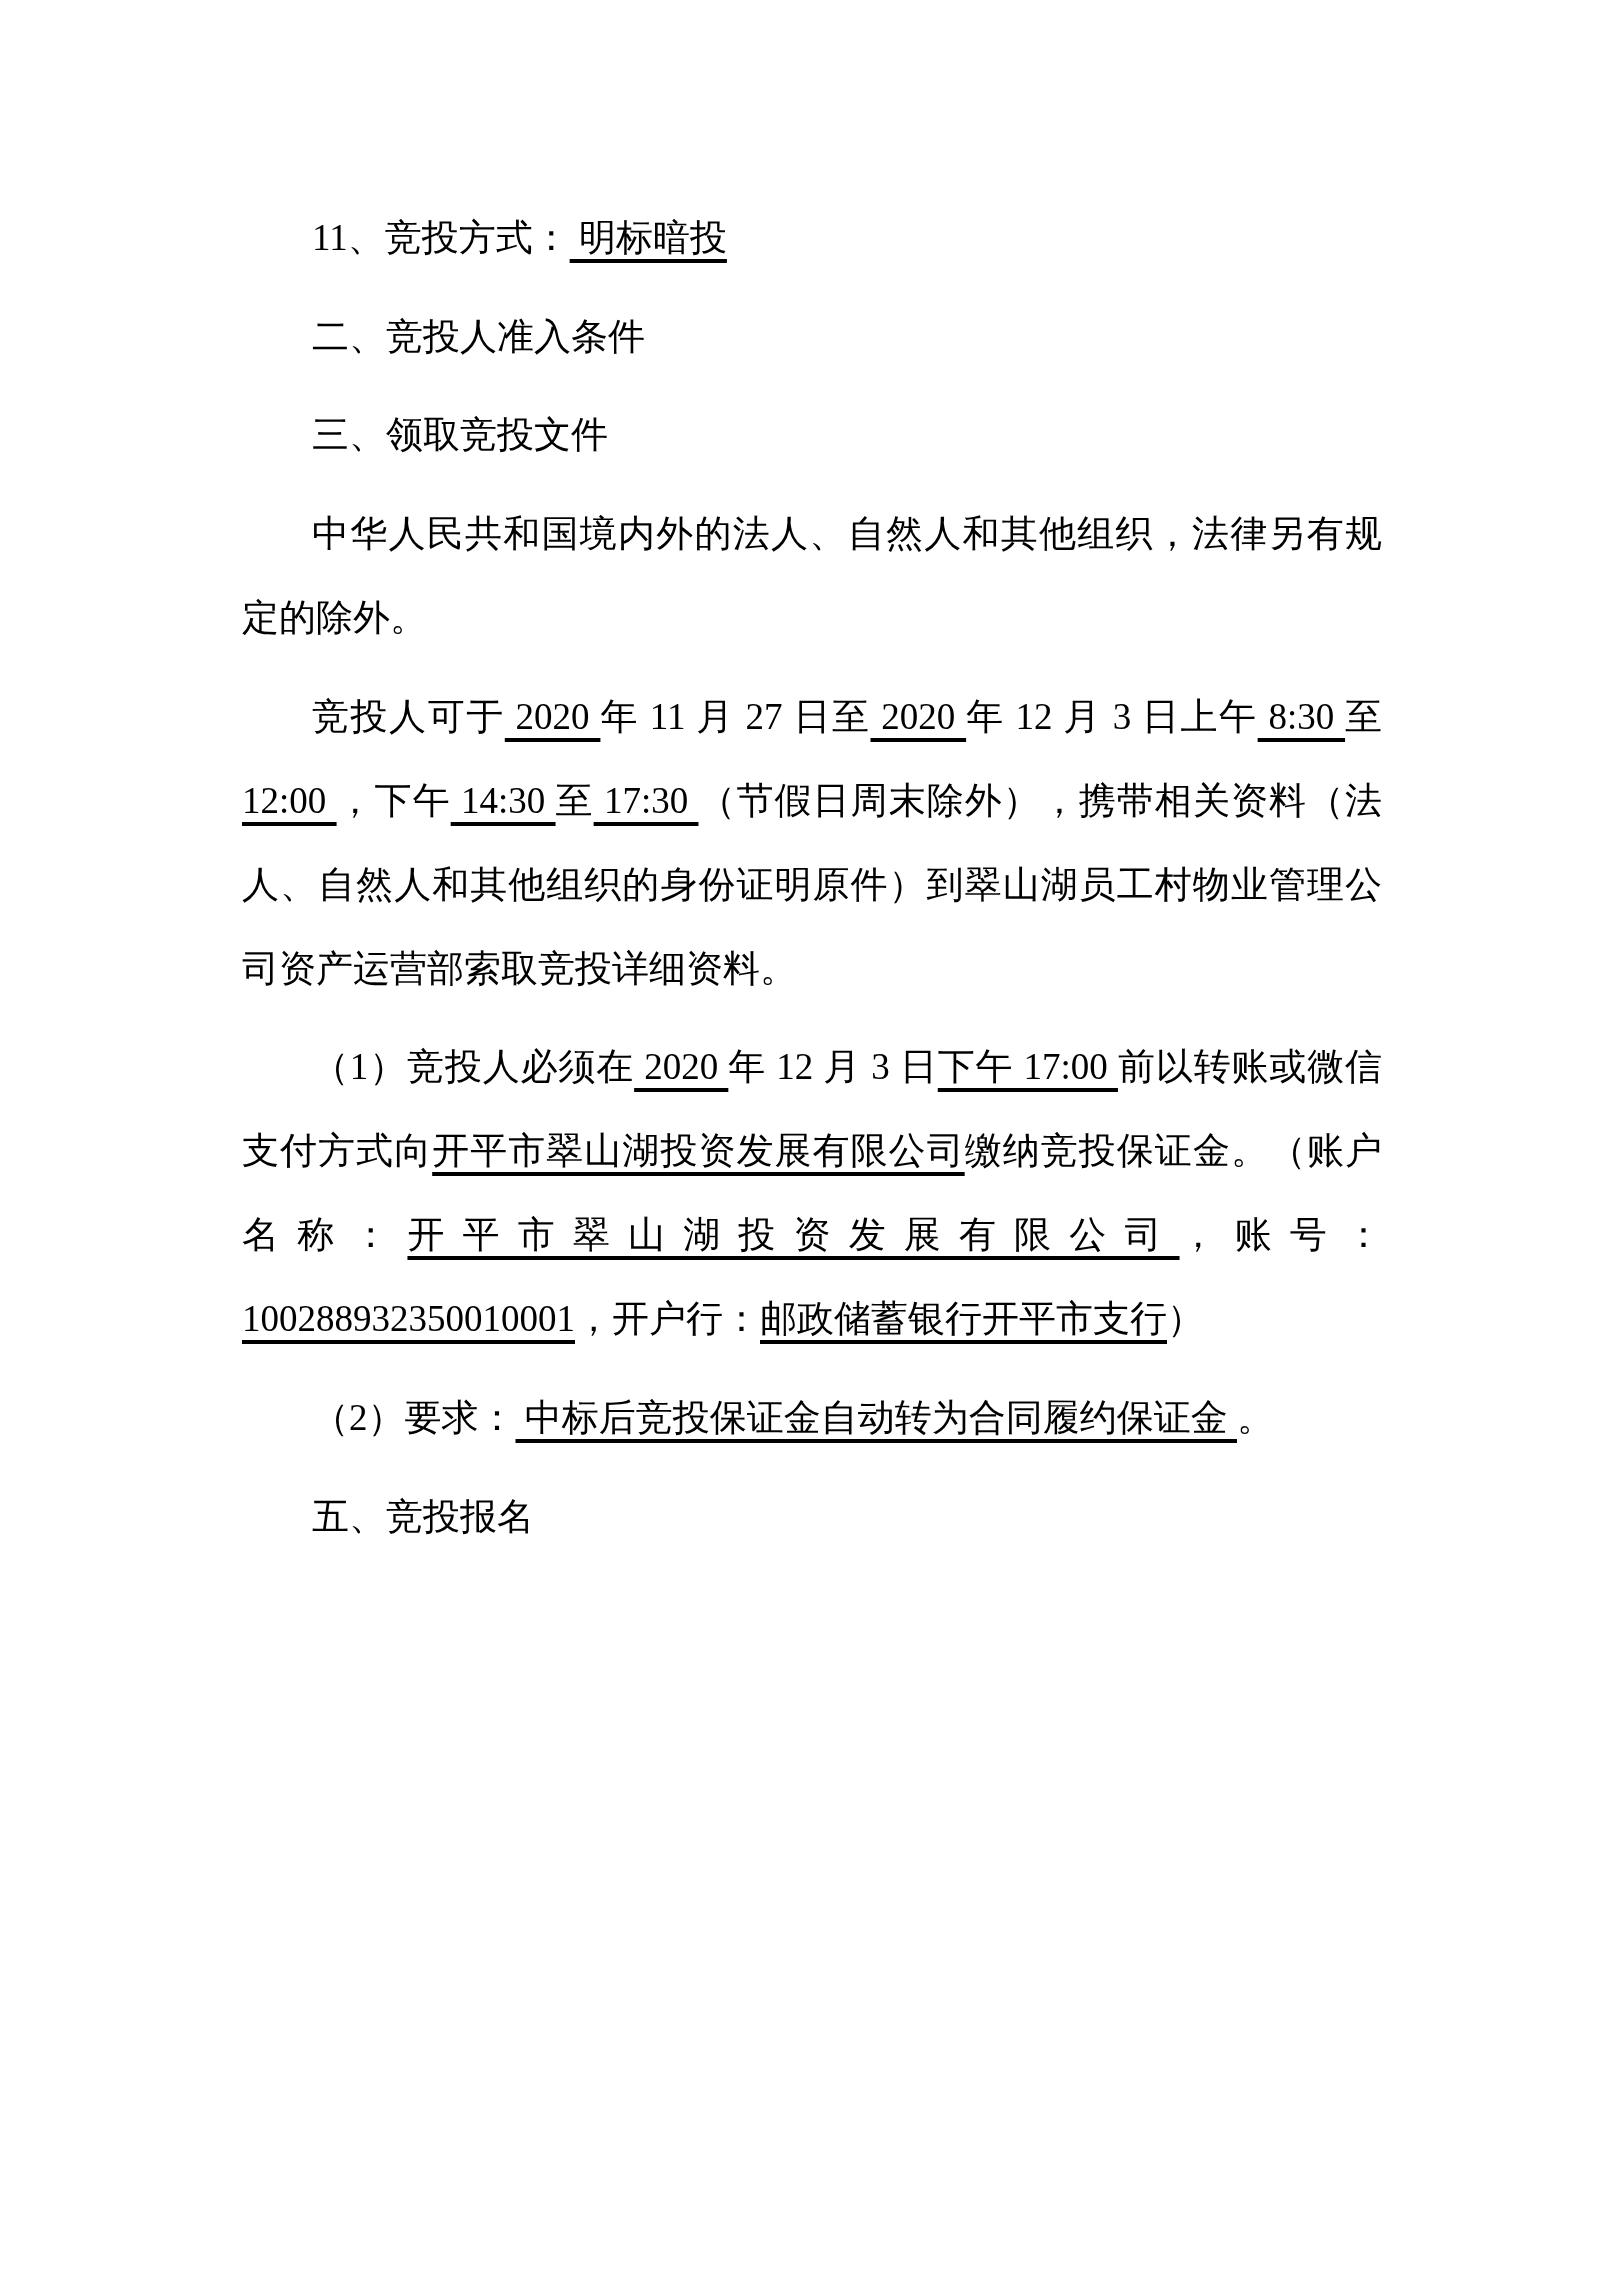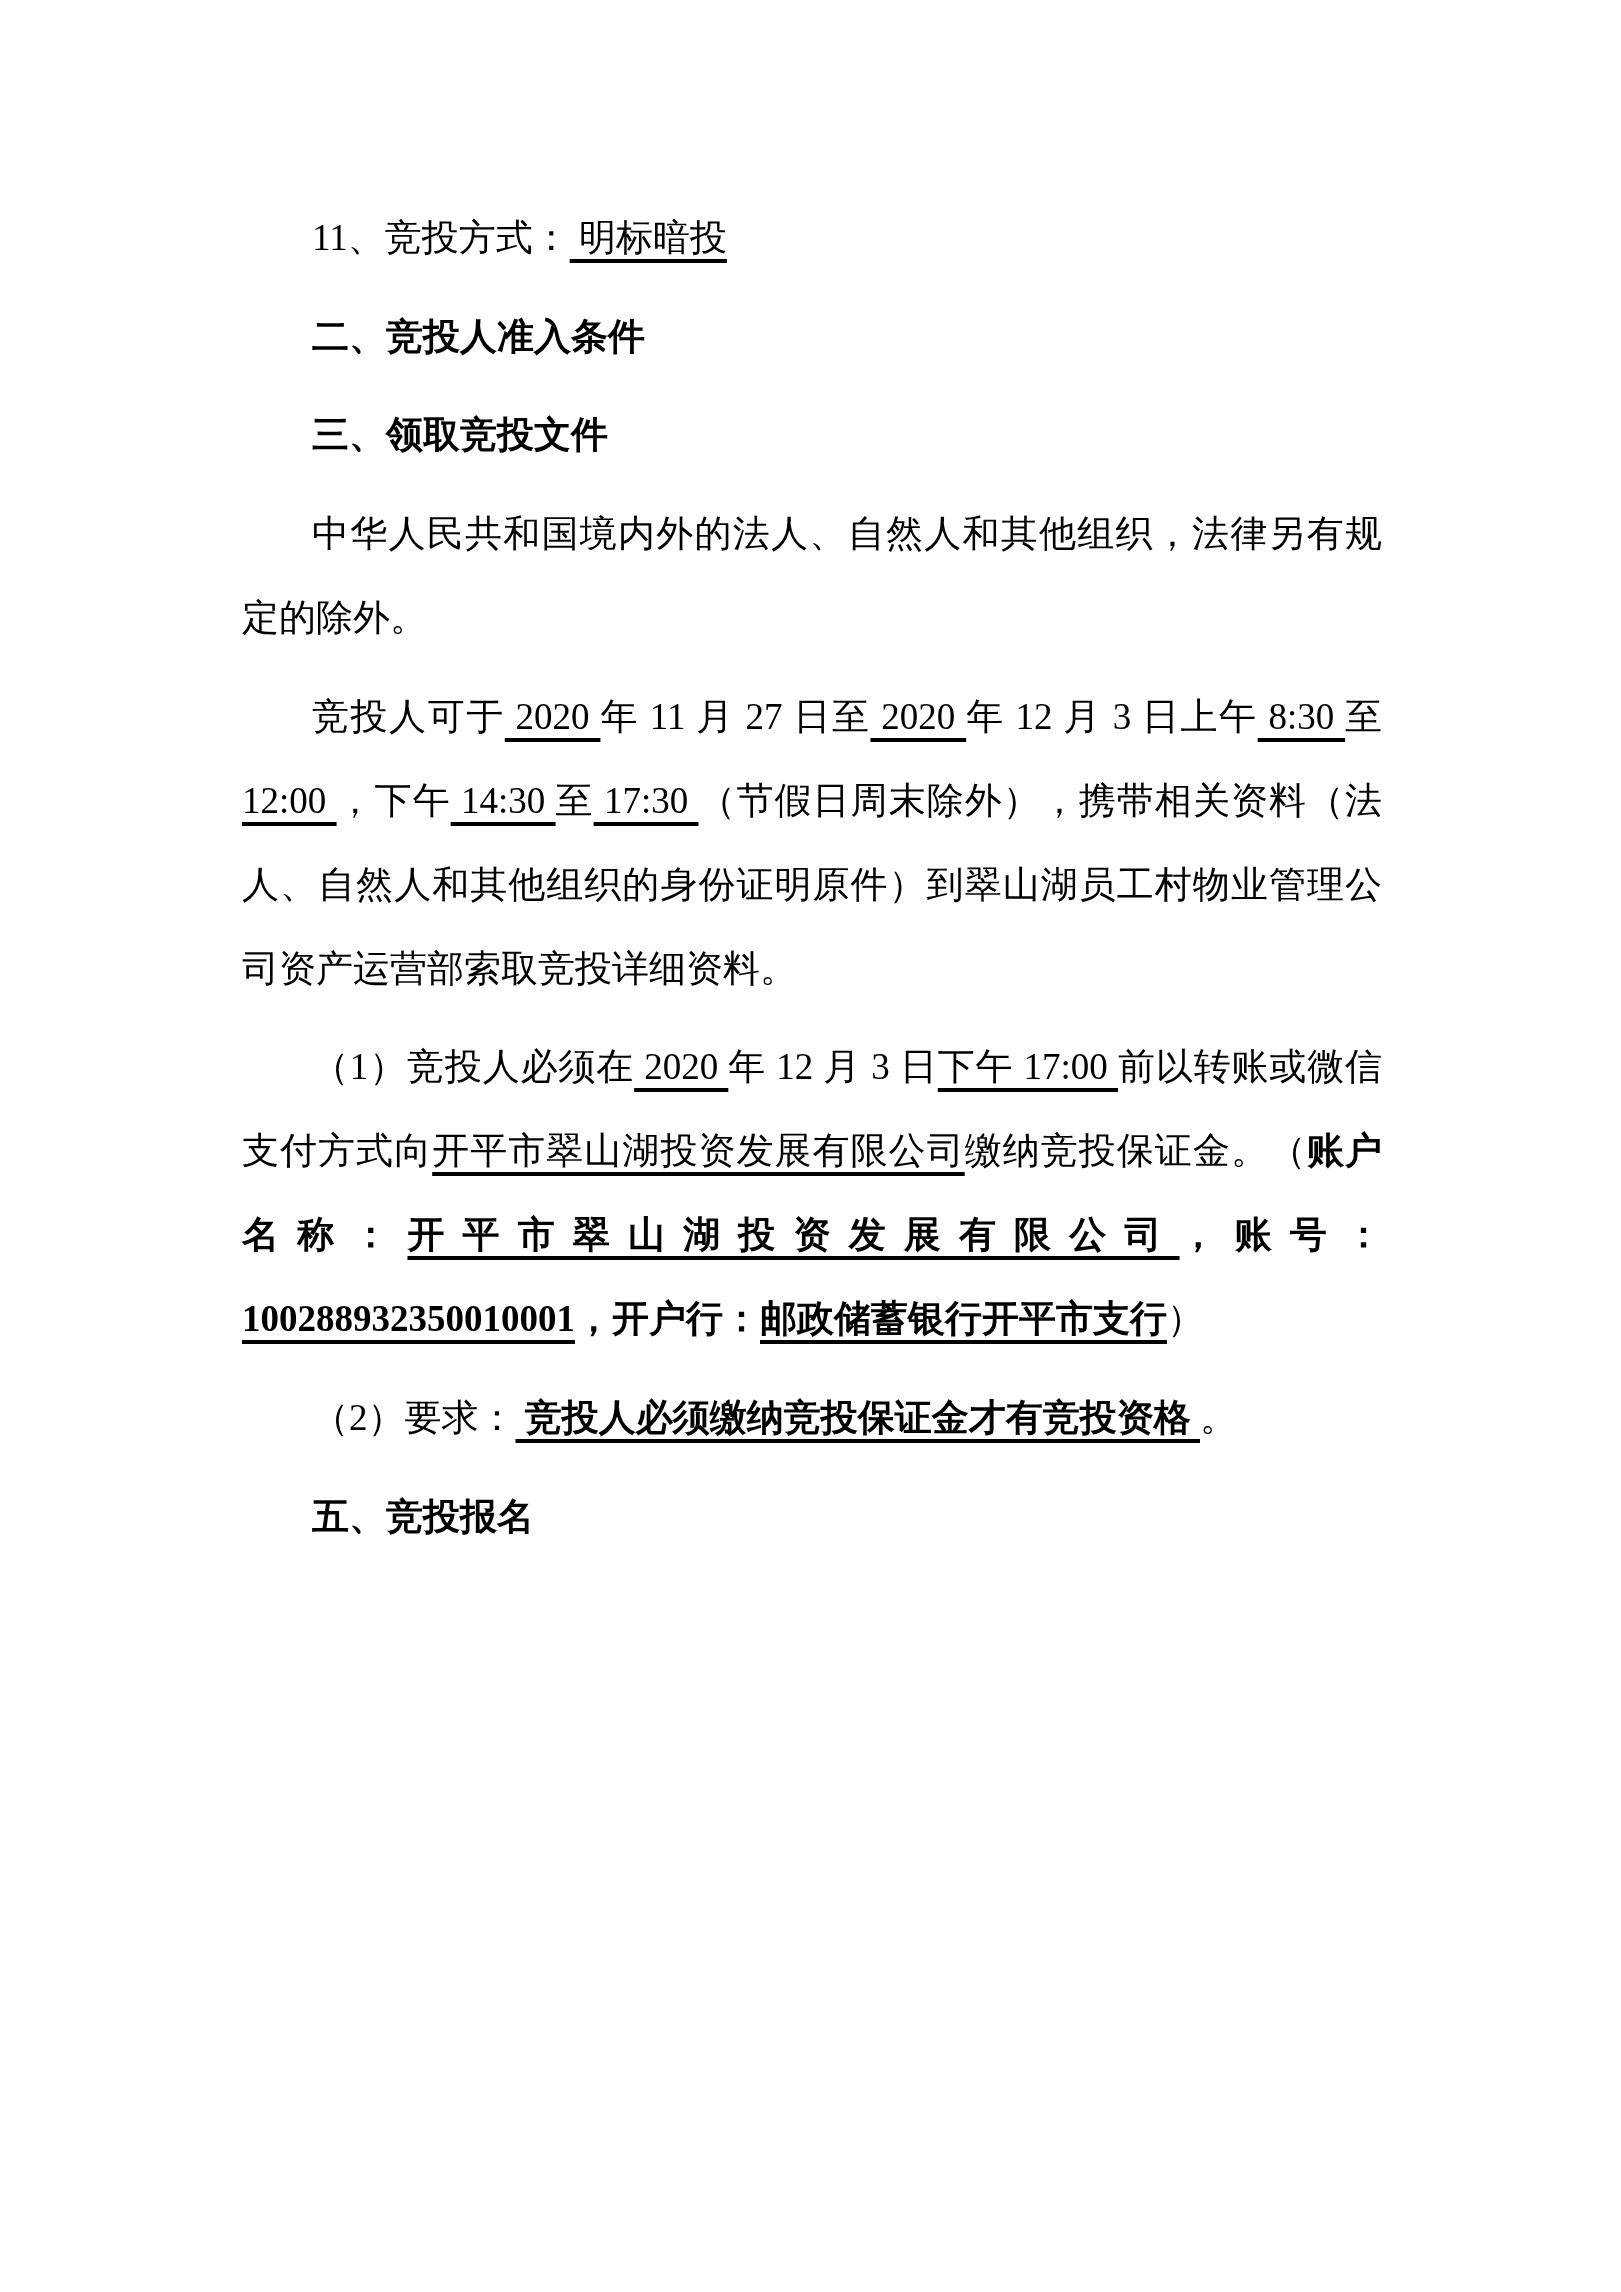--- a/index.html
+++ b/index.html
@@ -20,35 +20,35 @@
   }
   .doc p {
     margin: 0 0 14.7px 0;
     font-size: 37px;
     line-height: 84px;
     text-align: justify;
     text-indent: 70px;
     word-break: normal;
   }
   .run { white-space: normal; }
-  .run.b { font-weight: 700; }
+  .run.b { font-weight: 400; }
   .run.u {
     text-decoration: underline;
     text-underline-offset: 8.8px;
     text-decoration-thickness: 3.9px;
   }
 </style>
 </head>
 <body>
 
 <div class="page">
   <div class="doc">
       <p><span class="run">11、竞投方式：</span><span class="run u"> 明标暗投 </span></p>
       <p><span class="run b">二、竞投人准入条件</span></p>
       <p><span class="run b">三、领取竞投文件</span></p>
       <p><span class="run">中华人民共和国境内外的法人、自然人和其他组织，法律另有规定的除外。</span></p>
       <p><span class="run">竞投人可于</span><span class="run u"> 2020 </span><span class="run">年 11 月 27 日至</span><span class="run u"> 2020 </span><span class="run">年 12 月 3 日上午</span><span class="run u"> 8:30 </span><span class="run">至</span><span class="run u"> 12:00 </span><span class="run">，下午</span><span class="run u"> 14:30 </span><span class="run">至</span><span class="run u"> 17:30 </span><span class="run">（节假日周末除外），携带相关资料（法人、自然人和其他组织的身份证明原件）到翠山湖员工村物业管理公司资产运营部索取竞投详细资料。</span></p>
       <p><span class="run">（1）竞投人必须在</span><span class="run u"> 2020 </span><span class="run">年 12 月 3 日</span><span class="run u">下午 17:00 </span><span class="run">前以转账或微信支付方式向</span><span class="run u">开平市翠山湖投资发展有限公司</span><span class="run">缴纳竞投保证金。（</span><span class="run b">账户名称：</span><span class="run b u">开平市翠山湖投资发展有限公司</span><span class="run b">，账号：</span><span class="run b u">100288932350010001</span><span class="run b">，开户行：</span><span class="run b u">邮政储蓄银行开平市支行</span><span class="run">）</span></p>
-      <p><span class="run">（2）要求：</span><span class="run b u"> 竞投人必须缴纳竞投保证金才有竞投资格 </span><span class="run">。</span></p>
+      <p><span class="run">（2）要求：</span><span class="run b u"> 中标后竞投保证金自动转为合同履约保证金 </span><span class="run">。</span></p>
       <p><span class="run b">五、竞投报名</span></p>
     </div>
 </div>
 
 
 </body></html>

